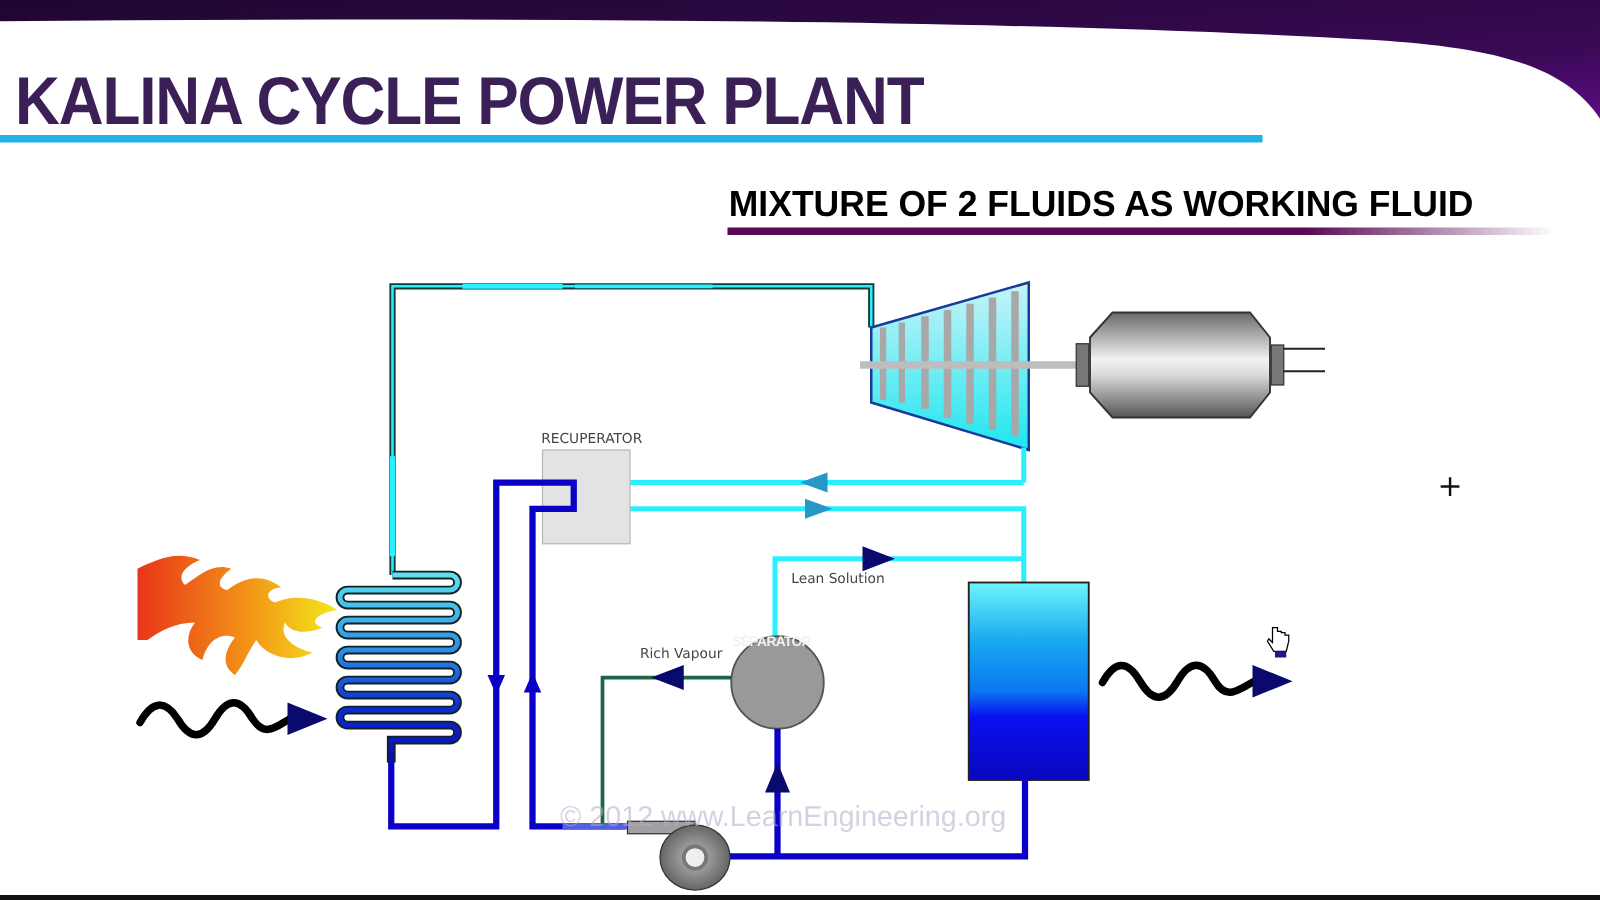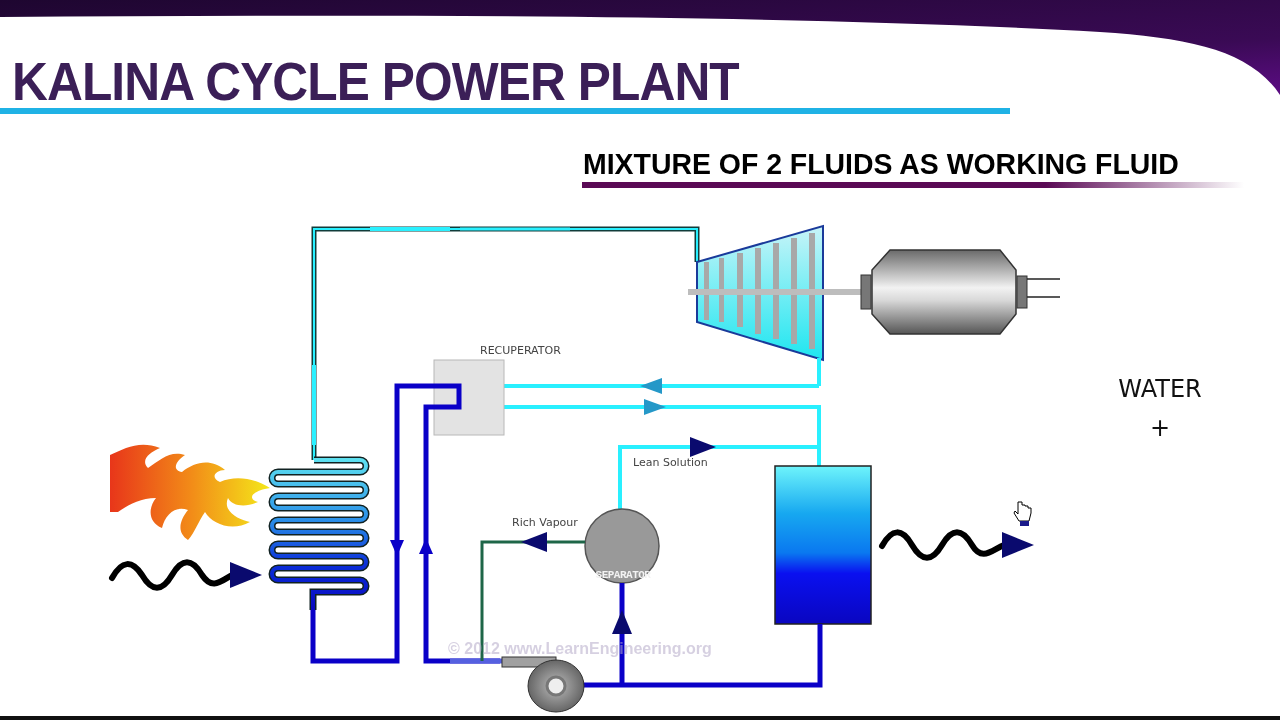--- a/index.html
+++ b/index.html
@@ -4,22 +4,22 @@
 <style>
   html,body{margin:0;padding:0;}
   body{width:1280px;height:720px;overflow:hidden;background:#fff;position:relative;font-family:"Liberation Sans",sans-serif;}
   #stage{position:absolute;left:0;top:0;width:1028px;height:720px;}
   .title{position:absolute;left:12px;top:50px;font-family:"Liberation Sans",sans-serif;font-weight:bold;font-size:54px;color:#3b1f57;letter-spacing:-1px;transform:scaleX(0.92);transform-origin:left top;white-space:nowrap;}
   .title-bar{position:absolute;left:0;top:108px;width:1010px;height:6px;background:#1fb2e5;}
   .subtitle{position:absolute;left:583px;top:148px;font-weight:bold;font-size:29px;color:#000;white-space:nowrap;transform:scaleX(0.98);transform-origin:left top;}
   .subtitle-bar{position:absolute;left:582px;top:182px;width:662px;height:6px;background:linear-gradient(90deg,#5a0a55 0%,#5a0a55 70%,#ffffff 100%);}
   .label-sm{position:absolute;font-family:"DejaVu Sans",sans-serif;font-size:11px;color:#444;white-space:nowrap;}
   .mix{position:absolute;left:1060px;top:370px;width:200px;text-align:center;font-family:"DejaVu Sans",sans-serif;font-size:24px;color:#111;line-height:39px;}
-  .watermark{position:absolute;left:448px;top:640px;font-weight:bold;font-size:16px;color:rgba(180,170,200,0.55);white-space:nowrap;}
-  .sep-label{position:absolute;left:586px;top:569px;width:74px;text-align:center;font-family:Liberation Mono, monospace;font-size:11px;font-weight:bold;color:#f2f2f2;letter-spacing:-0.5px;}
+  .watermark{position:absolute;left:448px;top:640px;font-weight:normal;font-size:23px;color:rgba(180,170,200,0.55);white-space:nowrap;}
+  .sep-label{position:absolute;left:586px;top:508px;width:74px;text-align:left;font-family:Liberation Sans, sans-serif;font-size:11px;font-weight:bold;color:#f2f2f2;letter-spacing:-0.5px;}
   .bottom-line{position:absolute;left:0;top:716px;width:1280px;height:4px;background:#111;}
 </style>
 </head>
 <body>
 
 <div id="stage">
 
   <svg width="1280" height="130" style="position:absolute;left:0;top:0">
     <defs>
       <linearGradient id="hdr" x1="0" y1="0" x2="1" y2="1">
@@ -163,25 +163,24 @@
       <path d="M882,546 C892,528 902,528 912,545 C922,562 932,562 942,545 C952,528 962,528 972,545 C982,562 992,550 1004,545" fill="none" stroke="#000" stroke-width="6" stroke-linecap="round"></path>
       <polygon points="1002,532 1034,545 1002,558" fill="#0a0a6e"></polygon>
     </g>
 
     <g transform="translate(1014,500)">
       <path d="M4,2 v12 l-3,-3 -1,2 5,8 h10 l2,-8 v-5 h-3 v-2 h-3 v-1 h-3 v-3 h-3 Z" fill="#fff" stroke="#000" stroke-width="1"></path>
       <rect x="6" y="21" width="9" height="5" fill="#1a1a8a"></rect>
     </g>
   </svg>
 
-  <div class="label-sm" style="left:433px;top:344px;margin-left:47px;">RECUPERATOR</div>
+  <div class="label-sm" style="left:433px;top:344px;">RECUPERATOR</div>
   <div class="label-sm" style="left:633px;top:456px;text-align:right;">Lean Solution</div>
   <div class="label-sm" style="left:512px;top:516px;">Rich Vapour</div>
   <div class="sep-label">SEPARATOR</div>
 
   <div class="mix">
-    <div>WATER</div>
     <div>+</div>
   </div>
 
   <div class="watermark">© 2012 www.LearnEngineering.org</div>
   <div class="bottom-line"></div>
 </div>
 
 </body></html>

